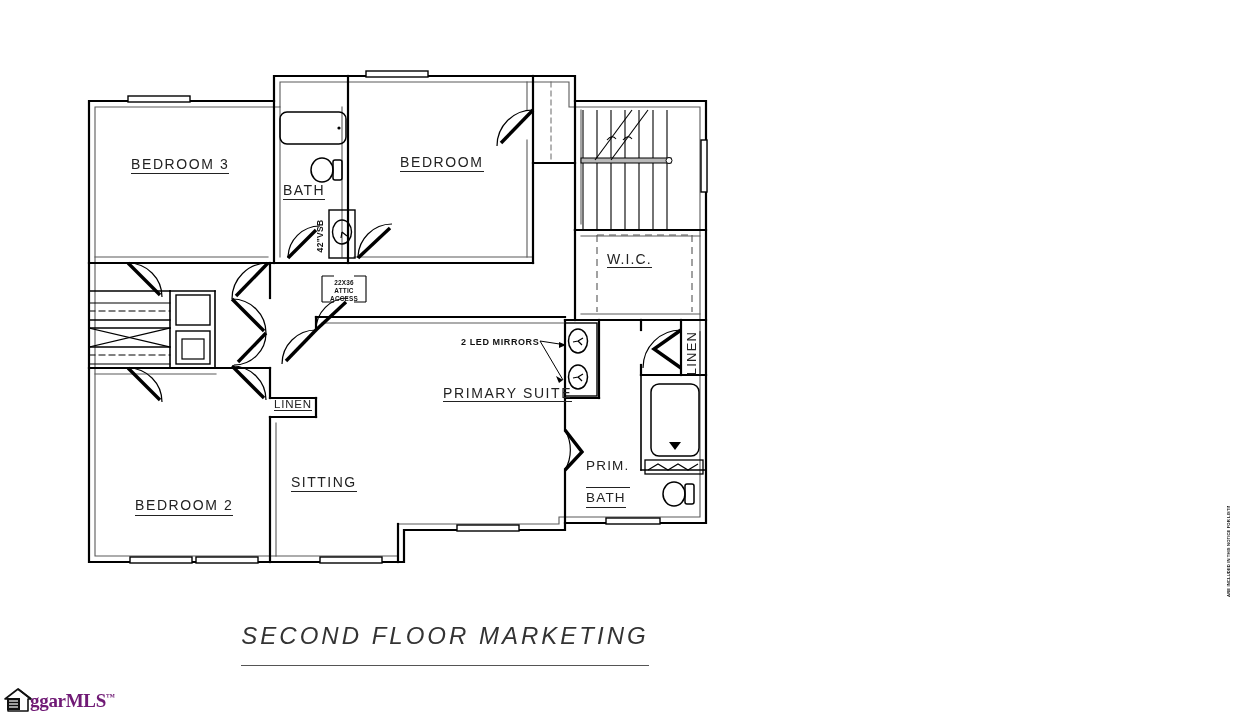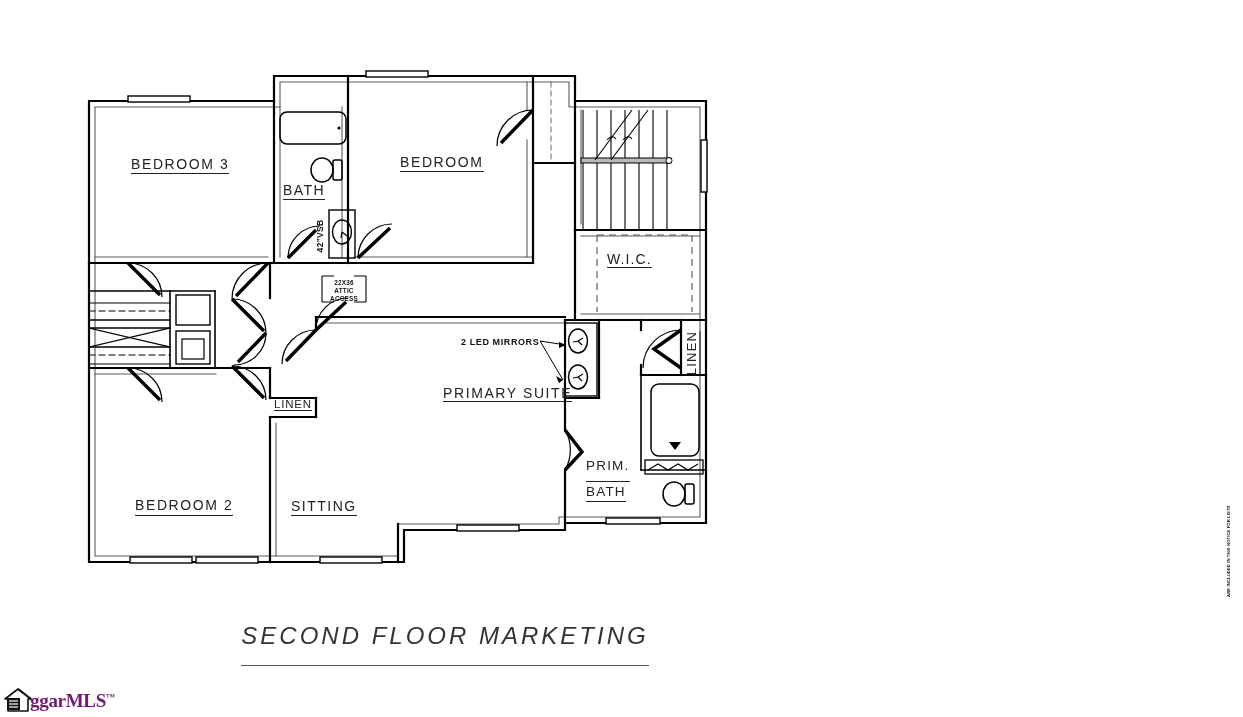--- a/index.html
+++ b/index.html
@@ -353,27 +353,27 @@
 
     <div style="position:absolute;left:607px;top:251px;font-size:14px;letter-spacing:1.1px;color:#222;border-bottom:1.3px solid #222;padding-bottom:0;">W.I.C.</div>
 
     <div style="position:absolute;left:684px;top:324px;width:16px;height:58px;">
       <div style="position:absolute;left:50%;top:50%;transform:translate(-50%,-50%) rotate(-90deg);white-space:nowrap;font-size:13px;letter-spacing:1.2px;color:#222;border-bottom:1.3px solid #222;padding-bottom:1px;">LINEN</div>
     </div>
 
     <div style="position:absolute;left:443px;top:385px;font-size:14px;letter-spacing:1.6px;color:#222;border-bottom:1.3px solid #222;padding-bottom:0;">PRIMARY SUITE</div>
 
     <div style="position:absolute;left:586px;top:456px;font-size:13.5px;letter-spacing:1.2px;color:#222;line-height:19px;text-align:left;">
-      <div style="border-bottom:1.3px solid #222;display:inline-block;padding-bottom:6px;">PRIM.</div><br>
+      <div style="border-bottom:1.3px solid #222;display:inline-block;padding-bottom:12px;">PRIM.</div><br>
       <div style="border-bottom:1.3px solid #222;display:inline-block;padding-bottom:0px;">BATH</div>
     </div>
 
     <div style="position:absolute;left:274px;top:398px;font-size:11.5px;letter-spacing:0.8px;color:#222;border-bottom:1.2px solid #222;padding-bottom:0px;">LINEN</div>
 
-    <div style="position:absolute;left:291px;top:474px;font-size:14px;letter-spacing:1.5px;color:#222;border-bottom:1.3px solid #222;padding-bottom:1px;margin-top:24px;">SITTING</div>
+    <div style="position:absolute;left:291px;top:474px;font-size:14px;letter-spacing:1.5px;color:#222;border-bottom:1.3px solid #222;padding-bottom:1px;">SITTING</div>
 
     <div style="position:absolute;left:135px;top:497px;font-size:14px;letter-spacing:1.6px;color:#222;border-bottom:1.3px solid #222;padding-bottom:2px;">BEDROOM  2</div>
   </div>
 
   <div>
 
     <div style="position:absolute;left:324px;top:279px;width:40px;text-align:center;font-size:6.4px;font-weight:bold;letter-spacing:0.2px;color:#111;line-height:8px;">
       <div>22X36 ATTIC</div>
       <div>ACCESS</div>
     </div>

